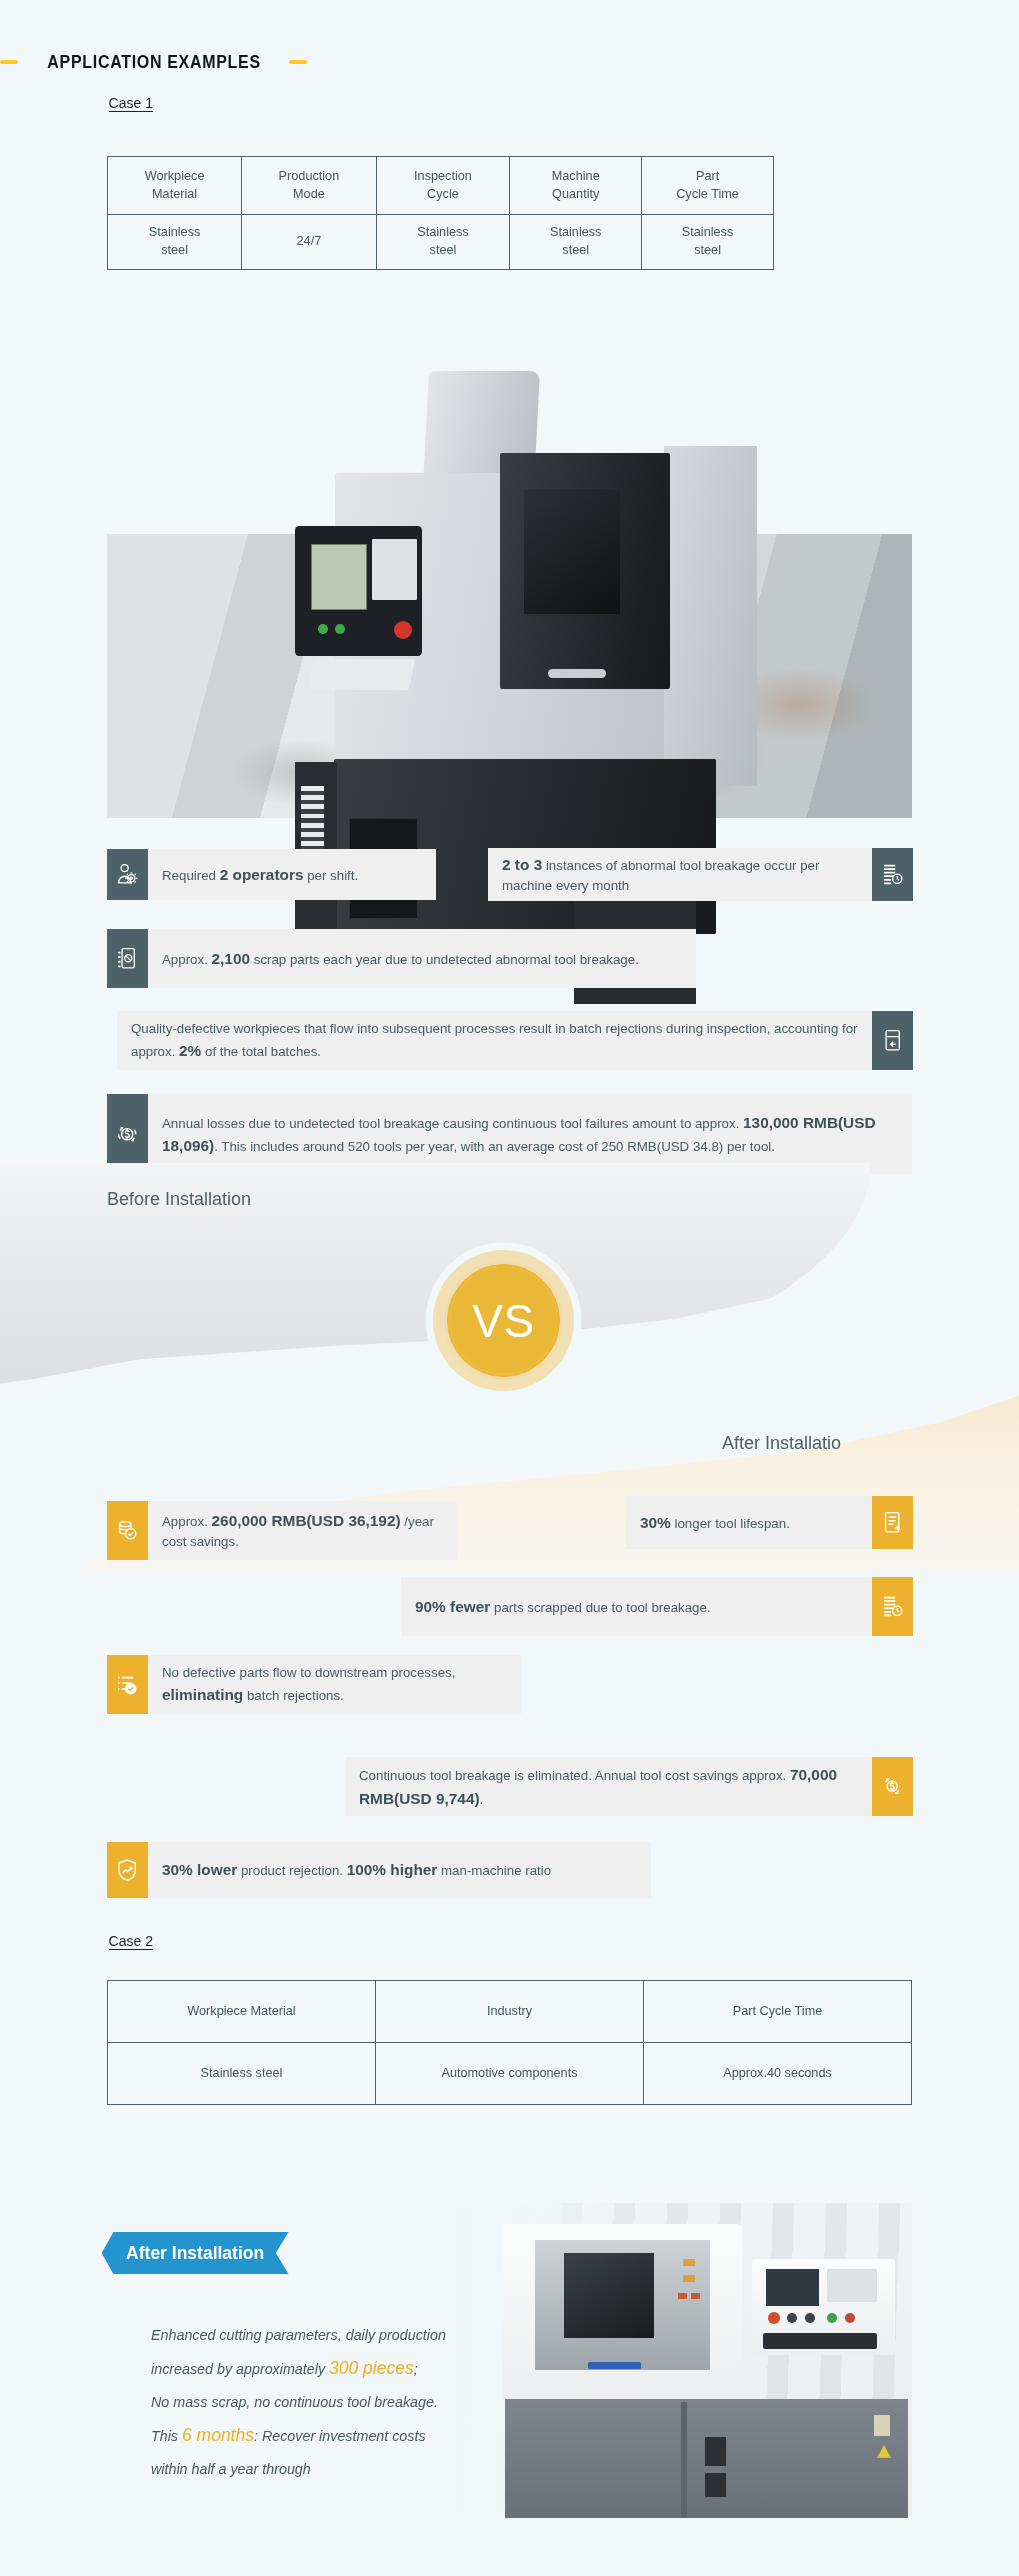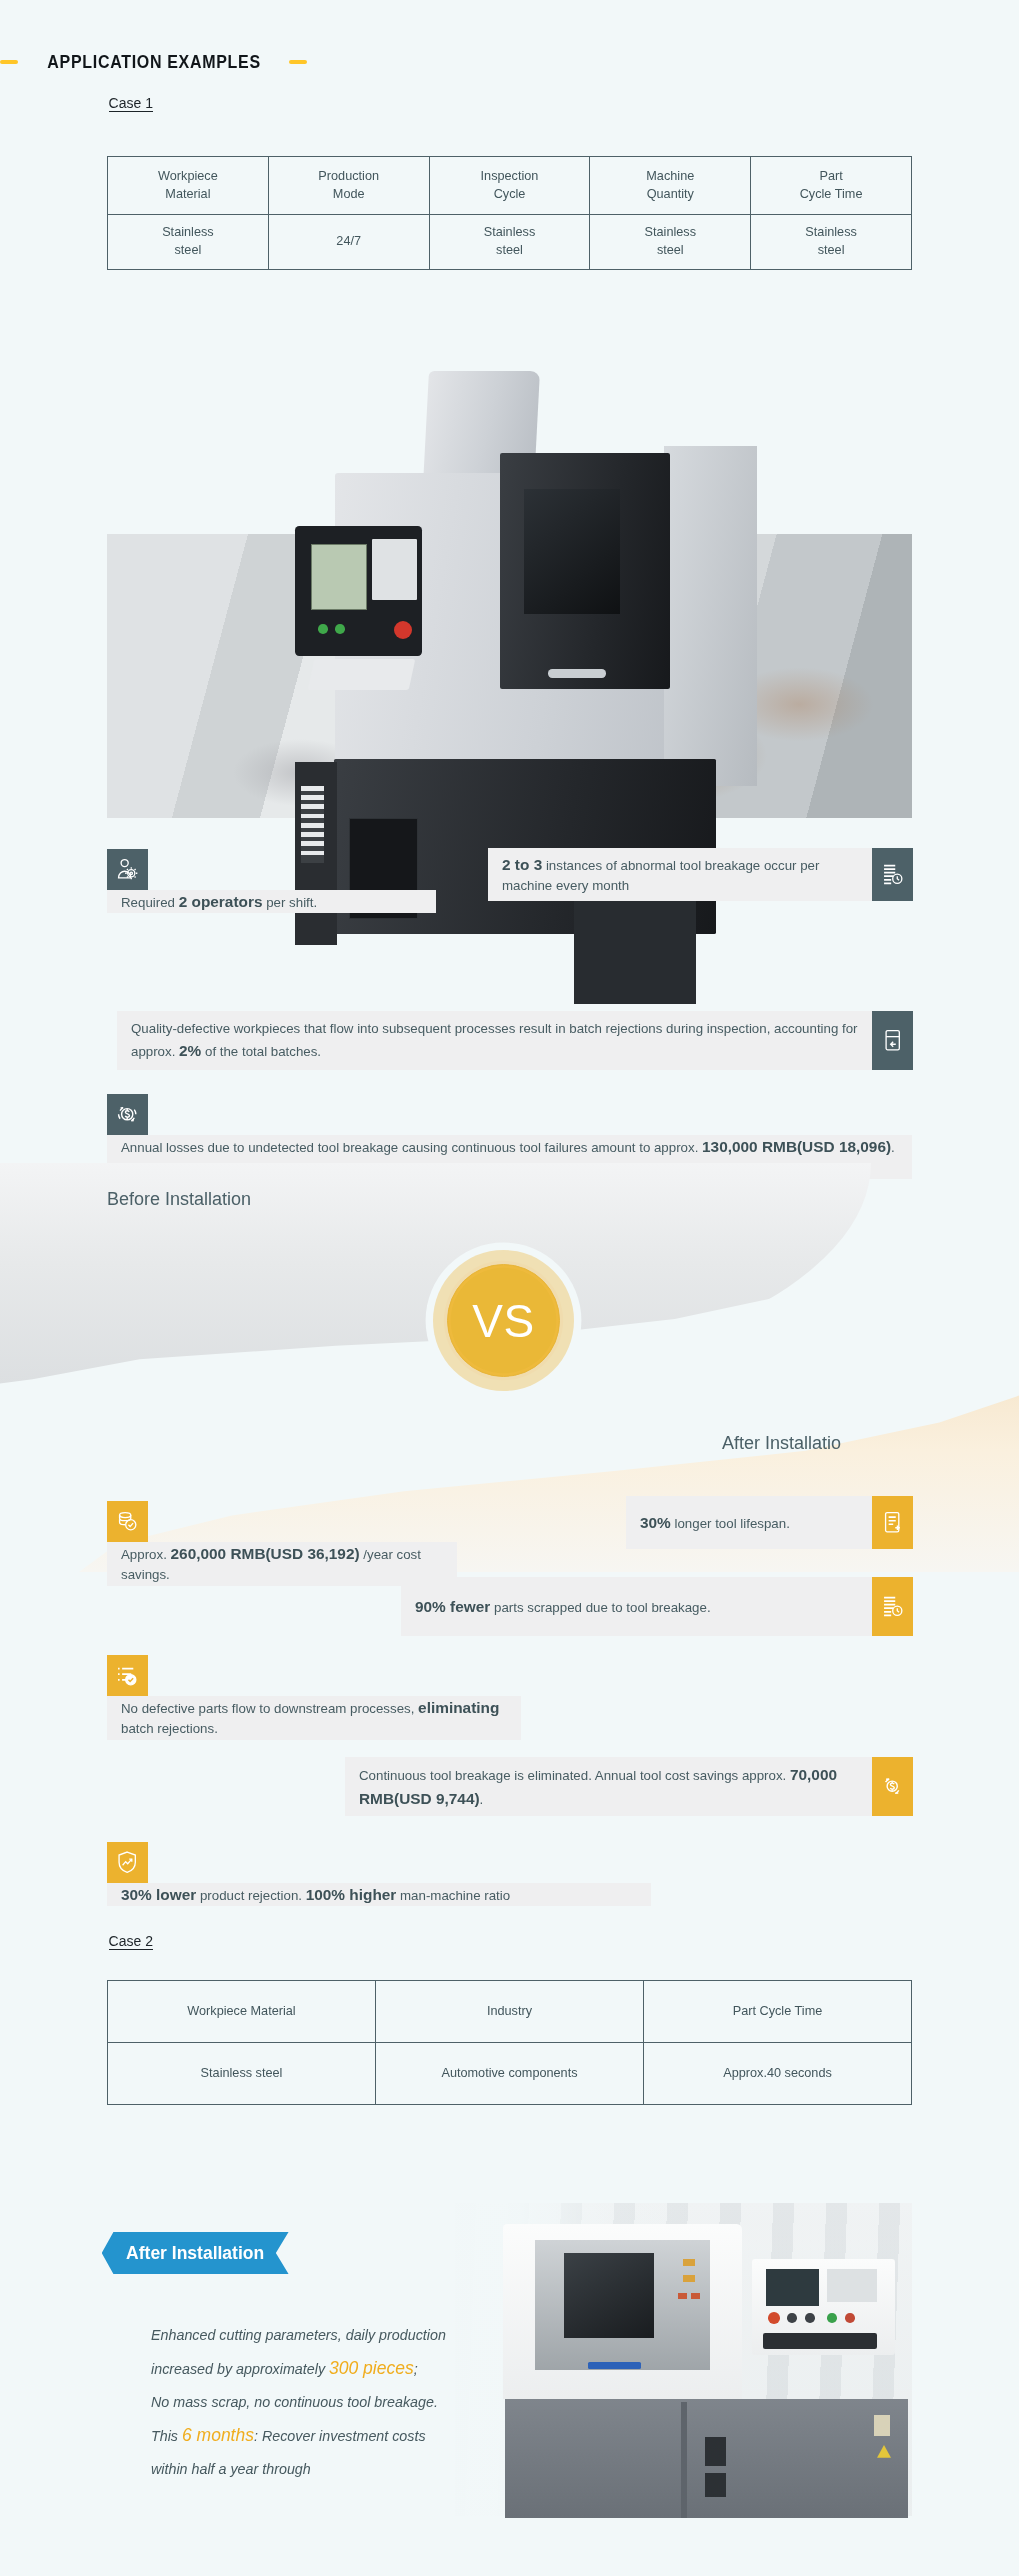--- a/index.html
+++ b/index.html
@@ -23,21 +23,21 @@
   .case-label { position:absolute; font-size:14px; color:#1d2429; font-weight:400; }
   .case-label .hl { position:relative; display:inline-block; padding:0 1.6px 1.1px 1.6px; }
   .case-label .hl::after { content:""; position:absolute; left:0; right:0; bottom:-1.6px; height:5.8px;
     background:#ffc629; border-radius:3.2px; z-index:-1; }
   .case-label .hl span { position:relative; z-index:2; border-bottom:0.8px solid #1d2429; }
 
   
   .spec-table { position:absolute; border-collapse:collapse; }
   .spec-table td { border:0.8px solid #4e6168; text-align:center; color:#42565c;
     font-size:12.7px; line-height:1.38; font-weight:400; }
-  .spec-table.t1 { left:107px; top:156px; width:805px; }
+  .spec-table.t1 { left:107px; top:156px; width:667px; }
   .spec-table.t1 td { width:161px; }
   .spec-table.t1 tr.head td { height:58px; padding:4.2px 3.2px; }
   .spec-table.t1 tr.body td { height:55px; padding:4.2px 3.2px; }
   .spec-table.t2 { left:107px; top:1980px; width:805px; }
   .spec-table.t2 td { width:268px; }
   .spec-table.t2 tr.head td { height:62px; padding:4.2px 5.3px; }
   .spec-table.t2 tr.body td { height:62px; padding:4.2px 5.3px; }
 
   
   .machine1 { position:absolute; left:107px; top:340px; width:805px; height:478px; }
@@ -54,21 +54,21 @@
       radial-gradient(ellipse 96px 48px at 24% 84%, rgba(160,160,165,.5), transparent 70%);
   }
   .m1-top { position:absolute; left:0; top:0; width:805px; height:194px; background:#f2f8f9; }
   
   .mc { position:absolute; }
   .mc-col-grey { background:linear-gradient(100deg,#e3e5e8,#cdd1d6 55%,#b9bec4); }
   .mc-dark { background:linear-gradient(100deg,#3a3e43,#24272b 60%,#17191c); }
   .mc-win { background:linear-gradient(140deg,#2c3136,#0f1113); }
 
   
-  .stat { position:absolute; display:flex; align-items:stretch;flex-direction:column; }
+  .stat { position:absolute; display:flex; align-items:stretch; }
   .stat .ico { width:41px; flex:0 0 41px; display:flex; align-items:center; justify-content:center; }
   .stat .txt { background:#efeff0; display:flex; align-items:center; padding:0 14px; }
   .stat .txt p { font-size:13.3px; line-height:1.52; color:#475c62;
     font-family:"Liberation Sans Narrow","Liberation Sans",sans-serif; }
   .stat .txt p b { font-weight:700; font-size:15.4px; color:#3d5157; }
   .stat.before .ico { background:#4d6168; }
   .stat.after  .ico { background:#ecb22e; }
   .stat.rev { flex-direction:row-reverse; }
   .stat svg { width:24.4px; height:24.4px; display:block; }
 
@@ -202,20 +202,33 @@
         <path d="M8 7h22M8 14h22M8 21h22M8 28h18M8 35h14M8 42h14" stroke-width="3.4"></path>
         <circle cx="34" cy="33" r="9"></circle>
           <path d="M34 28v5l3.5 3"></path>
       </svg>
     </div>
     <div class="txt" style="flex:1;">
       <p><b>2 to 3</b><span> instances of abnormal tool breakage  occur per machine every month</span></p>
     </div>
   </div>
 
+  <div class="stat before" style="left:107px; top:929px; width:589px; height:59px;">
+    <div class="ico">
+      <svg viewBox="0 0 48 48" fill="none" stroke="#fff" stroke-width="2.6">
+        <rect x="14" y="5" width="24" height="38" rx="3"></rect>
+        <circle cx="26" cy="24" r="7"></circle>
+          <path d="M21 19l10 10"></path>
+        <path d="M6 13h5M6 22h5M6 31h5M6 40h5" stroke-width="3.6"></path>
+      </svg>
+    </div>
+    <div class="txt" style="flex:1;">
+      <p><span>Approx. </span><b>2,100</b><span> scrap parts each year due to undetected abnormal tool breakage.</span></p>
+    </div>
+  </div>
 
   <div class="stat before rev" style="left:117px; top:1011px; width:796px; height:59px;">
     <div class="ico">
       <svg viewBox="0 0 48 48" fill="none" stroke="#fff" stroke-width="2.6">
         <rect x="12" y="5" width="26" height="38" rx="3"></rect>
           <path d="M12 17h26"></path>
         <path d="M31 32h-9M26 27l-5 5 5 5"></path>
       </svg>
     </div>
     <div class="txt" style="flex:1;">

